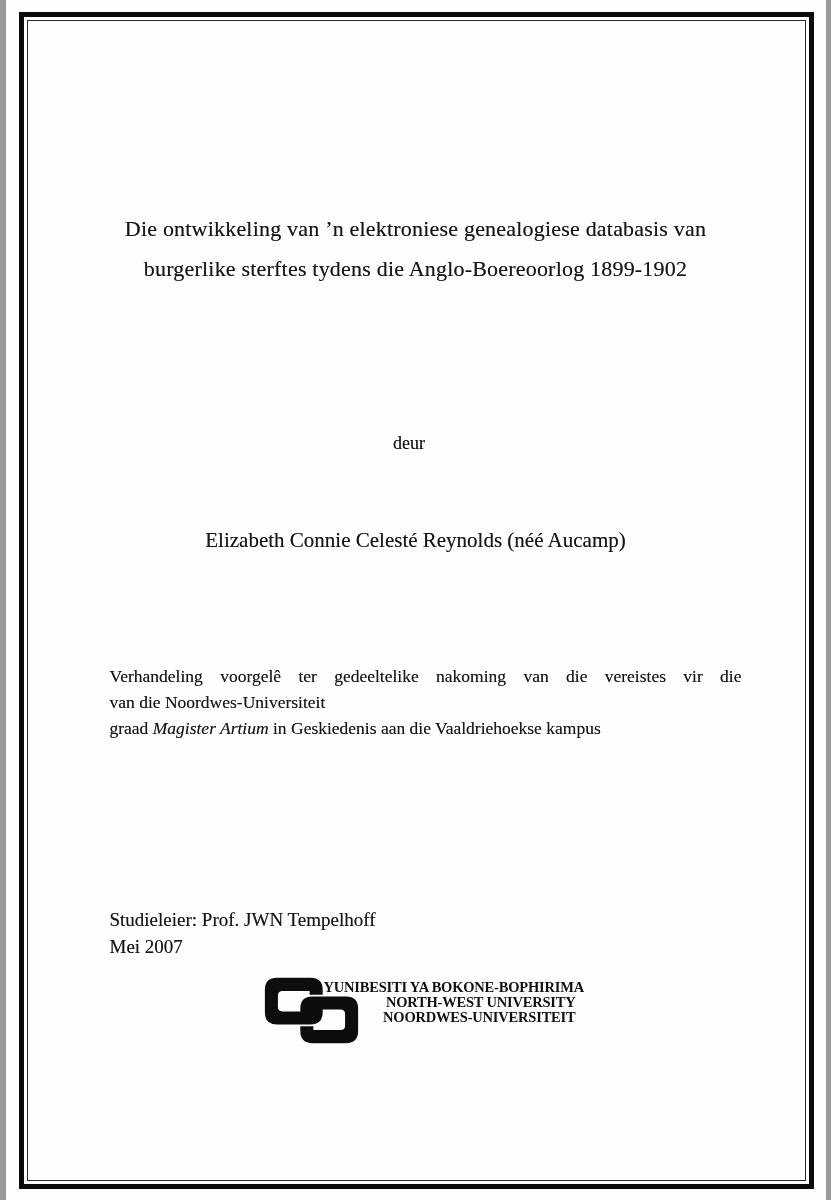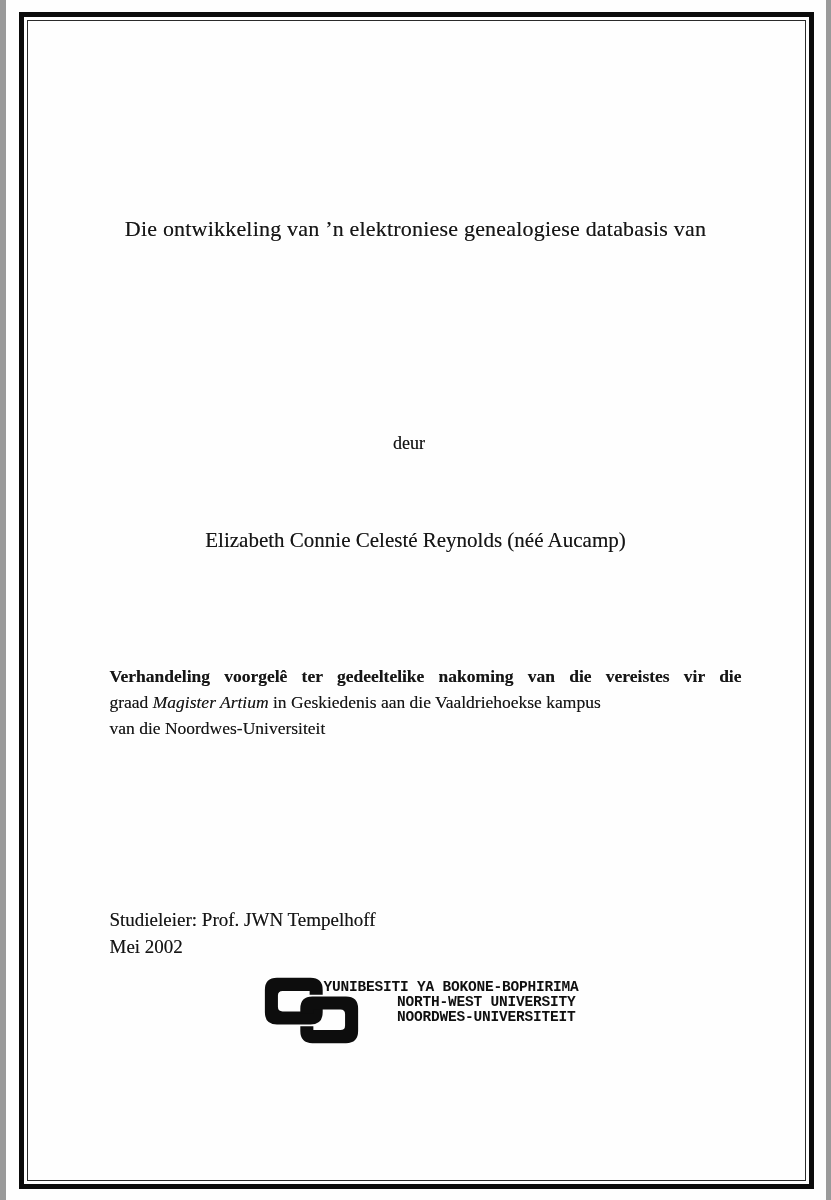--- a/index.html
+++ b/index.html
@@ -56,21 +56,20 @@
     position: absolute;
     left: 104px;
     width: 632px;
     top: 663px;
     font-size: 17.5px;
     line-height: 26px;
   }
   .degree-statement .justified {
     text-align: justify;
     text-align-last: justify;
-    font-weight: bold;
   }
   .supervisor-block {
     position: absolute;
     left: 104px;
     top: 886px;
     font-size: 19px;
     line-height: 27px;
     margin-top: 20px;
   }
   .logo-block {
@@ -83,21 +82,21 @@
   .logo-mark {
     width: 97px;
     height: 69px;
     flex: 0 0 auto;
   }
   .logo-text {
     margin-left: -36px;
     padding-top: 4px;
     width: 252px;
     text-align: right;
-    font-family: Liberation Mono, monospace;
+    font-family: Liberation Serif, serif;
     font-size: 14.5px;
     font-weight: bold;
     line-height: 15.2px;
     letter-spacing: -0.2px;
     color: #101010;
     white-space: nowrap;
   }
   
   .scan-ink {
     text-shadow: 0 0 0.4px rgba(20,20,20,0.55);
@@ -106,35 +105,36 @@
 </head>
 <body>
 
 <div class="page">
 
   <div class="frame-outer"></div>
   <div class="frame-inner"></div>
 
   <div class="thesis-title scan-ink">
     <div>Die ontwikkeling van ’n elektroniese genealogiese databasis van</div>
+    <div>burgerlike sterftes tydens die Anglo-Boereoorlog 1899-1902</div>
   </div>
 
   <div class="byline-word scan-ink">deur</div>
 
   <div class="author-name scan-ink">Elizabeth Connie Celesté Reynolds (néé Aucamp)</div>
 
   <div class="degree-statement scan-ink">
     <div class="justified">Verhandeling voorgelê ter gedeeltelike nakoming van die vereistes vir die</div>
+    <div>van die Noordwes-Universiteit</div>
     <div><span>graad </span><i>Magister Artium</i><span> in Geskiedenis aan die Vaaldriehoekse kampus</span></div>
-    <div>van die Noordwes-Universiteit</div>
   </div>
 
   <div class="supervisor-block scan-ink">
     <div>Studieleier: Prof. JWN Tempelhoff</div>
-    <div>Mei 2002</div>
+    <div>Mei 2007</div>
   </div>
 
   <div class="logo-block">
     <svg class="logo-mark" viewBox="0 0 104 74" xmlns="http://www.w3.org/2000/svg" aria-hidden="true">
       <path fill="#0d0d0d" fill-rule="evenodd" d="M15,2 H51 Q64,2 64,15 V39 Q64,52 51,52 H15 Q2,52 2,39 V15 Q2,2 15,2 Z
                M21,16 H50 V20 H64 V34 H50 V38 H21 Q16,38 16,33 V21 Q16,16 21,16 Z"></path>
       <path fill="#0d0d0d" fill-rule="evenodd" d="M53,22 H89 Q102,22 102,35 V59 Q102,72 89,72 H53 Q40,72 40,59 V35 Q40,22 53,22 Z
                M83,36 Q88,36 88,41 V53 Q88,58 83,58 H54 V54 H40 V40 H54 V36 H83 Z"></path>
     </svg>
     <div class="logo-text">

